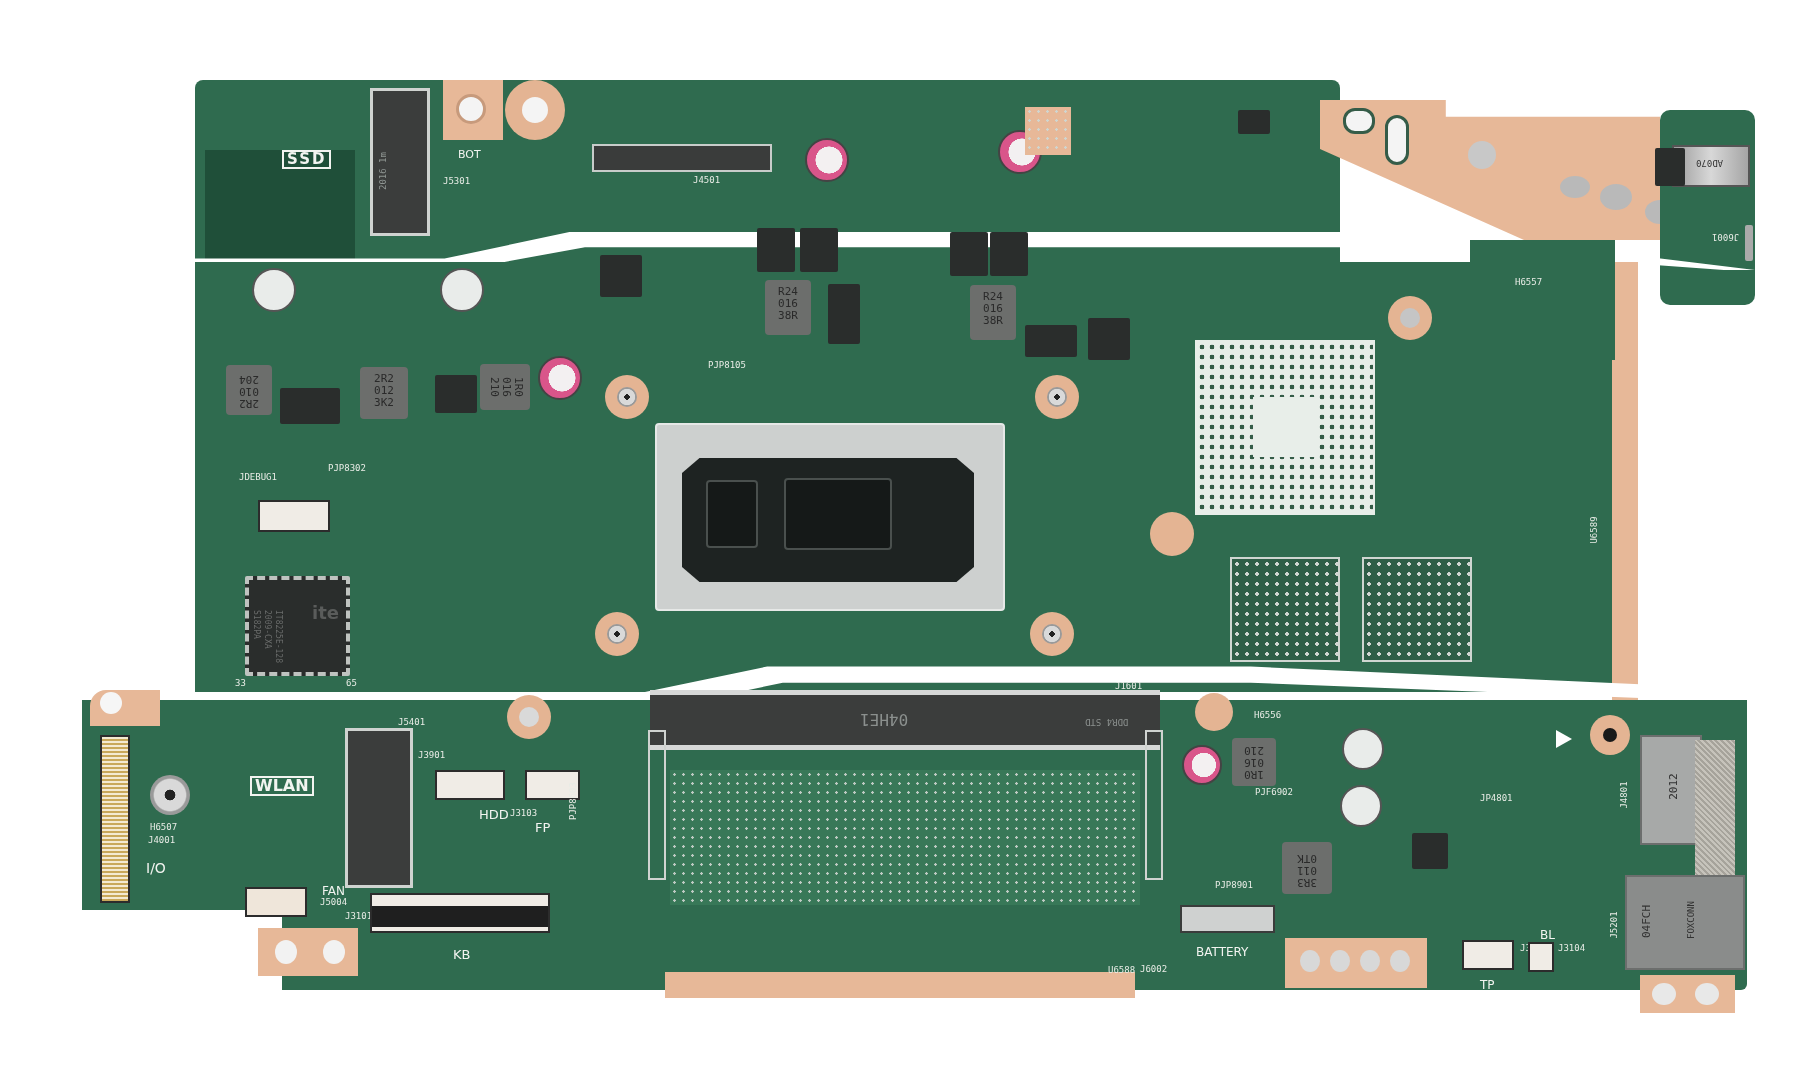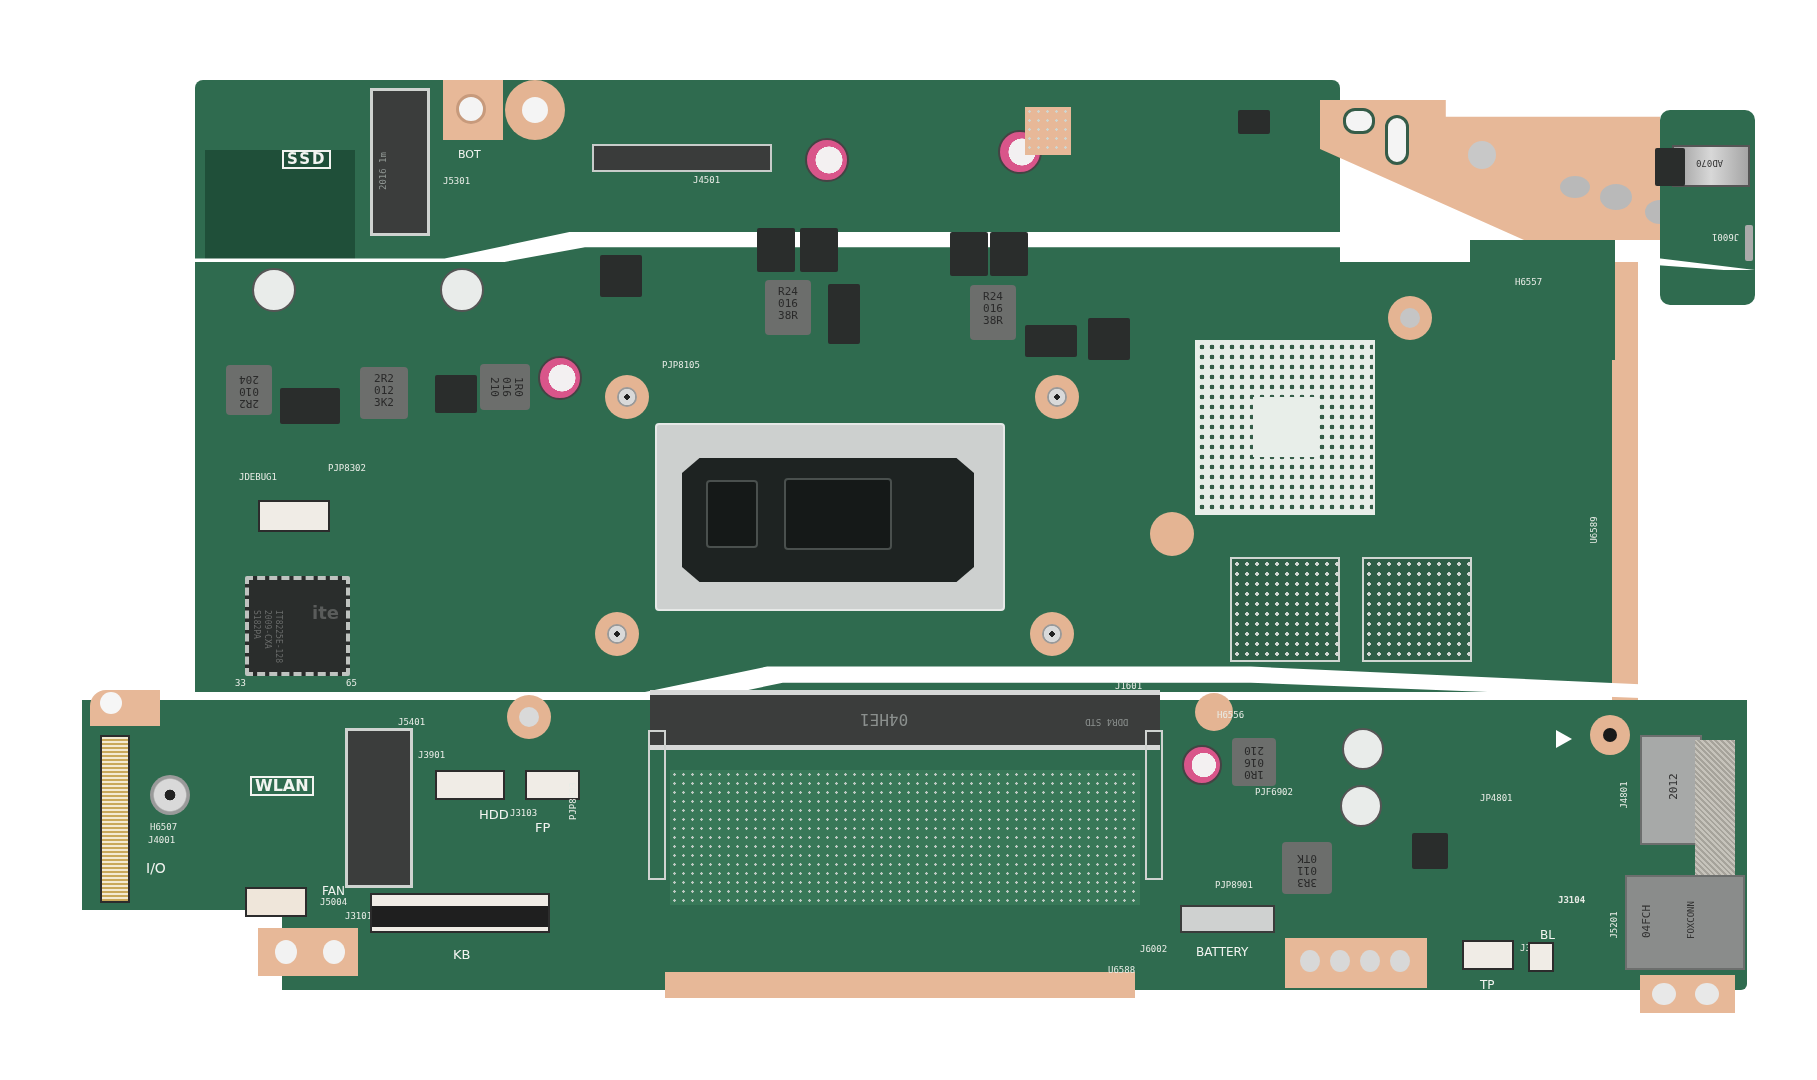--- a/index.html
+++ b/index.html
@@ -103,21 +103,21 @@
 <div class="abs chip" style="left:600px;top:255px;width:42px;height:42px;"></div>
 <div class="abs chip" style="left:757px;top:228px;width:38px;height:44px;"></div>
 <div class="abs chip" style="left:800px;top:228px;width:38px;height:44px;"></div>
 <div class="abs chip" style="left:950px;top:232px;width:38px;height:44px;"></div>
 <div class="abs chip" style="left:990px;top:232px;width:38px;height:44px;"></div>
 <div class="abs inductor" style="left:765px;top:280px;width:46px;height:55px;">R24<br>016<br>38R</div>
 <div class="abs inductor" style="left:970px;top:285px;width:46px;height:55px;">R24<br>016<br>38R</div>
 <div class="abs chip" style="left:828px;top:284px;width:32px;height:60px;"></div>
 <div class="abs chip" style="left:1025px;top:325px;width:52px;height:32px;"></div>
 <div class="abs chip" style="left:1088px;top:318px;width:42px;height:42px;"></div>
-<div class="abs silk-sm" style="left:662px;top:360px;">PJP8105</div>
+<div class="abs silk-sm" style="left:708px;top:360px;">PJP8105</div>
 
 <div class="abs pad" style="left:605px;top:375px;width:44px;height:44px;"></div>
 <div class="abs screw" style="left:617px;top:387px;width:20px;height:20px;"></div>
 <div class="abs pad" style="left:1035px;top:375px;width:44px;height:44px;"></div>
 <div class="abs screw" style="left:1047px;top:387px;width:20px;height:20px;"></div>
 <div class="abs pad" style="left:595px;top:612px;width:44px;height:44px;"></div>
 <div class="abs screw" style="left:607px;top:624px;width:20px;height:20px;"></div>
 <div class="abs pad" style="left:1030px;top:612px;width:44px;height:44px;"></div>
 <div class="abs screw" style="left:1042px;top:624px;width:20px;height:20px;"></div>
 <div class="abs pad" style="left:1150px;top:512px;width:44px;height:44px;"></div>
@@ -178,24 +178,24 @@
 
 <div class="abs slot" style="left:650px;top:690px;width:510px;height:60px;border-top:5px solid #d6d8d7;border-bottom:5px solid #d6d8d7;box-sizing:border-box;"></div>
 <div class="abs" style="left:860px;top:710px;color:#8b908e;font-size:16px;transform:rotate(180deg);">04HE1</div>
 <div class="abs silk-sm" style="left:1085px;top:717px;color:#8b908e;transform:rotate(180deg);">DDR4 STD</div>
 <div class="abs silk-sm" style="left:1115px;top:681px;">J1601</div>
 <div class="abs" style="left:648px;top:730px;width:18px;height:150px;border:2px solid #cfd3d0;box-sizing:border-box;"></div>
 <div class="abs" style="left:1145px;top:730px;width:18px;height:150px;border:2px solid #cfd3d0;box-sizing:border-box;"></div>
 <div class="abs pcb trace-grid" style="left:670px;top:770px;width:470px;height:135px;background-color:#3a7a5a;opacity:.9;"></div>
 <div class="abs copper" style="left:665px;top:972px;width:470px;height:26px;"></div>
 <div class="abs silk-sm" style="left:1108px;top:965px;">U6588</div>
-<div class="abs silk-sm" style="left:1140px;top:944px;text-align:right;">J6002</div>
+<div class="abs silk-sm" style="left:1140px;top:964px;text-align:right;">J6002</div>
 
 <div class="abs pad" style="left:1195px;top:693px;width:38px;height:38px;"></div>
-<div class="abs silk-sm" style="left:1193px;top:710px;padding-left:24px;">H6556</div>
+<div class="abs silk-sm" style="left:1230px;top:710px;padding-left:24px;">H6556</div>
 <div class="abs cap-pink" style="left:1182px;top:745px;width:40px;height:40px;"></div>
 <div class="abs inductor" style="left:1232px;top:738px;width:44px;height:48px;transform:rotate(180deg);">1R0<br>016<br>210</div>
 <div class="abs silk-sm" style="left:1255px;top:787px;">PJF6902</div>
 <div class="abs cap-white" style="left:1342px;top:728px;width:42px;height:42px;"></div>
 <div class="abs cap-white" style="left:1340px;top:785px;width:42px;height:42px;"></div>
 <div class="abs inductor" style="left:1282px;top:842px;width:50px;height:52px;transform:rotate(180deg);">3R3<br>011<br>0TK</div>
 <div class="abs silk-sm" style="left:1215px;top:880px;">PJP8901</div>
 <div class="abs connector" style="left:1180px;top:905px;width:95px;height:28px;background:#cfd1d0;border-color:#3a3c3b;"></div>
 <div class="abs silk" style="left:1196px;top:945px;font-size:12px;">BATTERY</div>
 <div class="abs copper" style="left:1285px;top:938px;width:142px;height:50px;"></div>
@@ -221,13 +221,13 @@
 <div class="abs silk-sm" style="left:1600px;top:920px;transform:rotate(-90deg);">J5201</div>
 <div class="abs copper" style="left:1640px;top:975px;width:95px;height:38px;"></div>
 <div class="abs hole" style="left:1652px;top:983px;width:24px;height:22px;border:none;background:#e8e8e8;"></div>
 <div class="abs hole" style="left:1695px;top:983px;width:24px;height:22px;border:none;background:#e8e8e8;"></div>
 
 <div class="abs ffc" style="left:1462px;top:940px;width:52px;height:30px;"></div>
 <div class="abs silk" style="left:1480px;top:978px;font-size:12px;">TP</div>
 <div class="abs silk-sm" style="left:1520px;top:943px;">J3102</div>
 <div class="abs ffc" style="left:1528px;top:942px;width:26px;height:30px;"></div>
 <div class="abs silk" style="left:1540px;top:913px;font-size:12px;margin-top:15px;">BL</div>
-<div class="abs silk-sm" style="left:1558px;top:895px;font-weight:bold;">J3104</div>
+<div class="abs silk-sm" style="left:1558px;top:943px;">J3104</div>
 
 </body></html>

